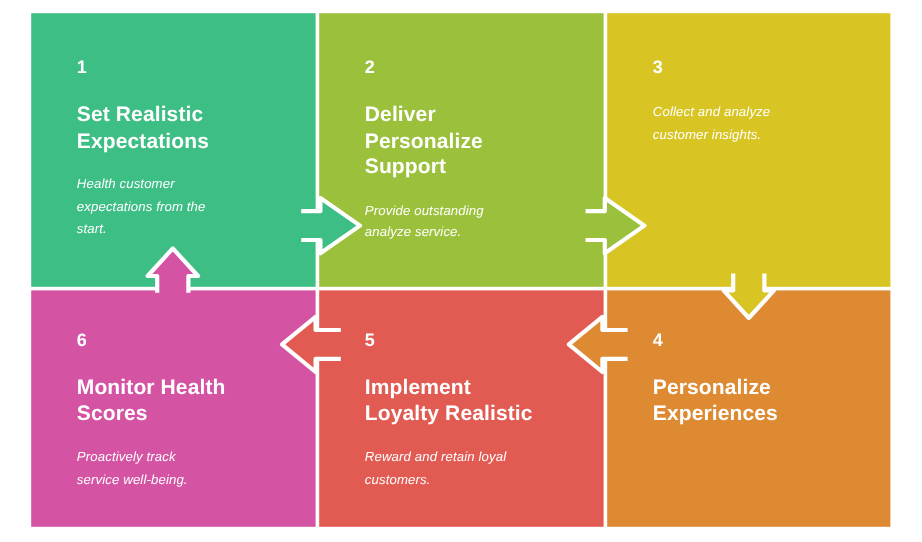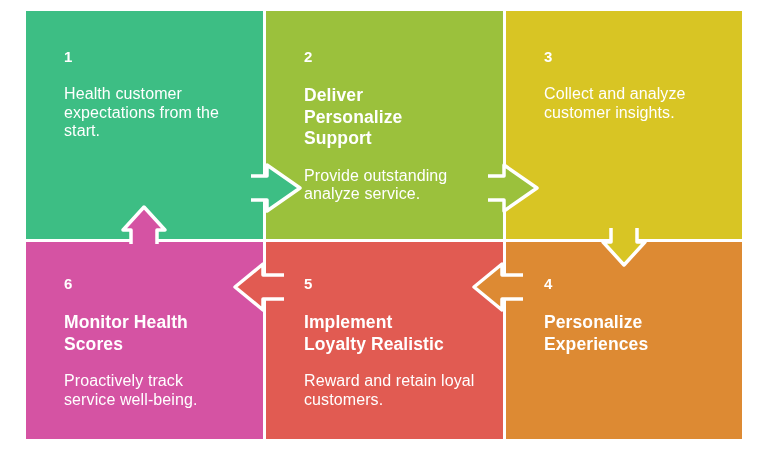--- a/index.html
+++ b/index.html
@@ -25,41 +25,44 @@
     font-size:15px;font-weight:700;line-height:15px;
     margin:0 0 21px 0;
   }
   .heading{
     font-size:17.5px;font-weight:700;line-height:21.5px;
     margin:0 0 17px 0;
     white-space:pre-line;
     letter-spacing:0.1px;
   }
   .body{
-    font-size:16px;font-weight:400;line-height:18.5px;
+    font-size:11px;font-weight:400;line-height:18.5px;
     margin:0;
     white-space:pre-line;
     letter-spacing:0.1px;
+    font-style:italic;
   }
   .arrow{position:absolute;overflow:visible;}
   .arrow path{stroke:#ffffff;stroke-width:3.5;stroke-linejoin:round;}
   .a12{left:239px;top:162px;}
   .a23{left:476px;top:162px;}
   .a34{left:601px;top:224px;}
   .a45{left:471px;top:261px;}
   .a56{left:232px;top:261px;}
   .a61{left:121px;top:204px;}
 </style>
 </head>
 <body>
 
 <div class="canvas">
 
   <div class="block row1 col1" style="background: rgb(61, 190, 132);">
     <p class="num">1</p>
+    <h2 class="heading">Set Realistic
+Expectations</h2>
     <p class="body">Health customer
 expectations from the
 start.</p>
   </div>
 
   <div class="block row1 col2" style="background: rgb(155, 193, 60);">
     <p class="num">2</p>
     <h2 class="heading">Deliver
 Personalize
 Support</h2>

